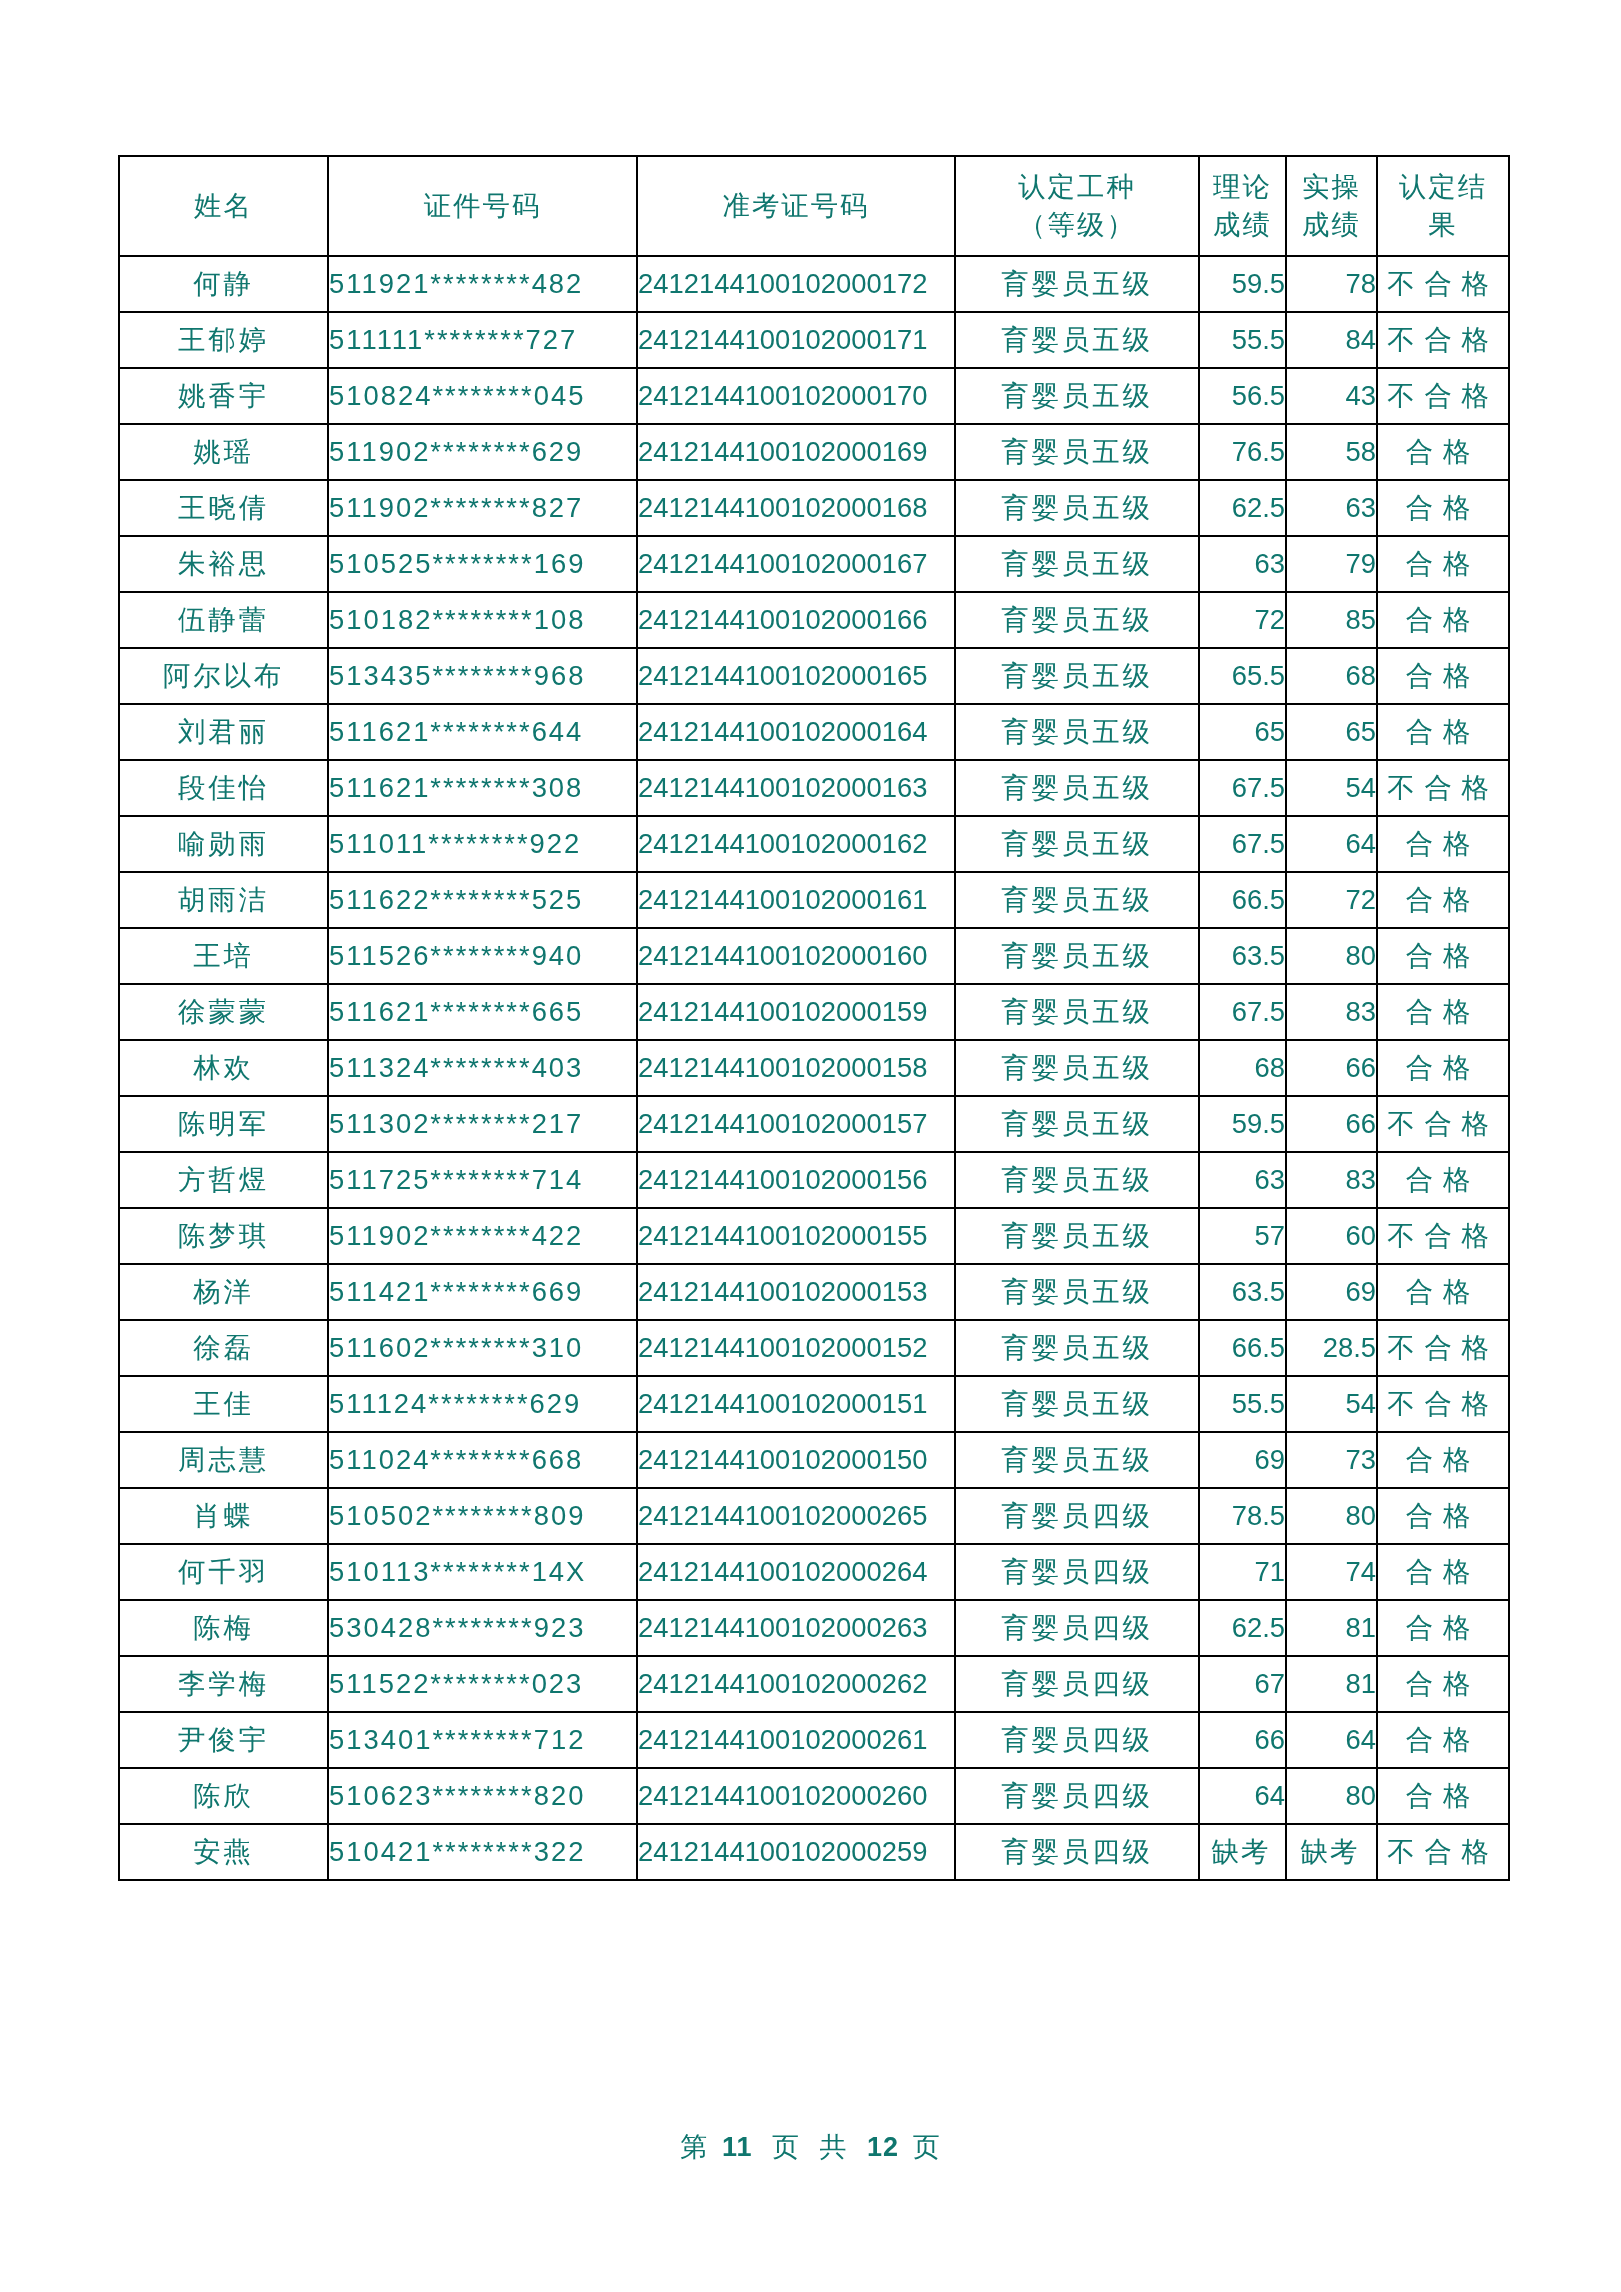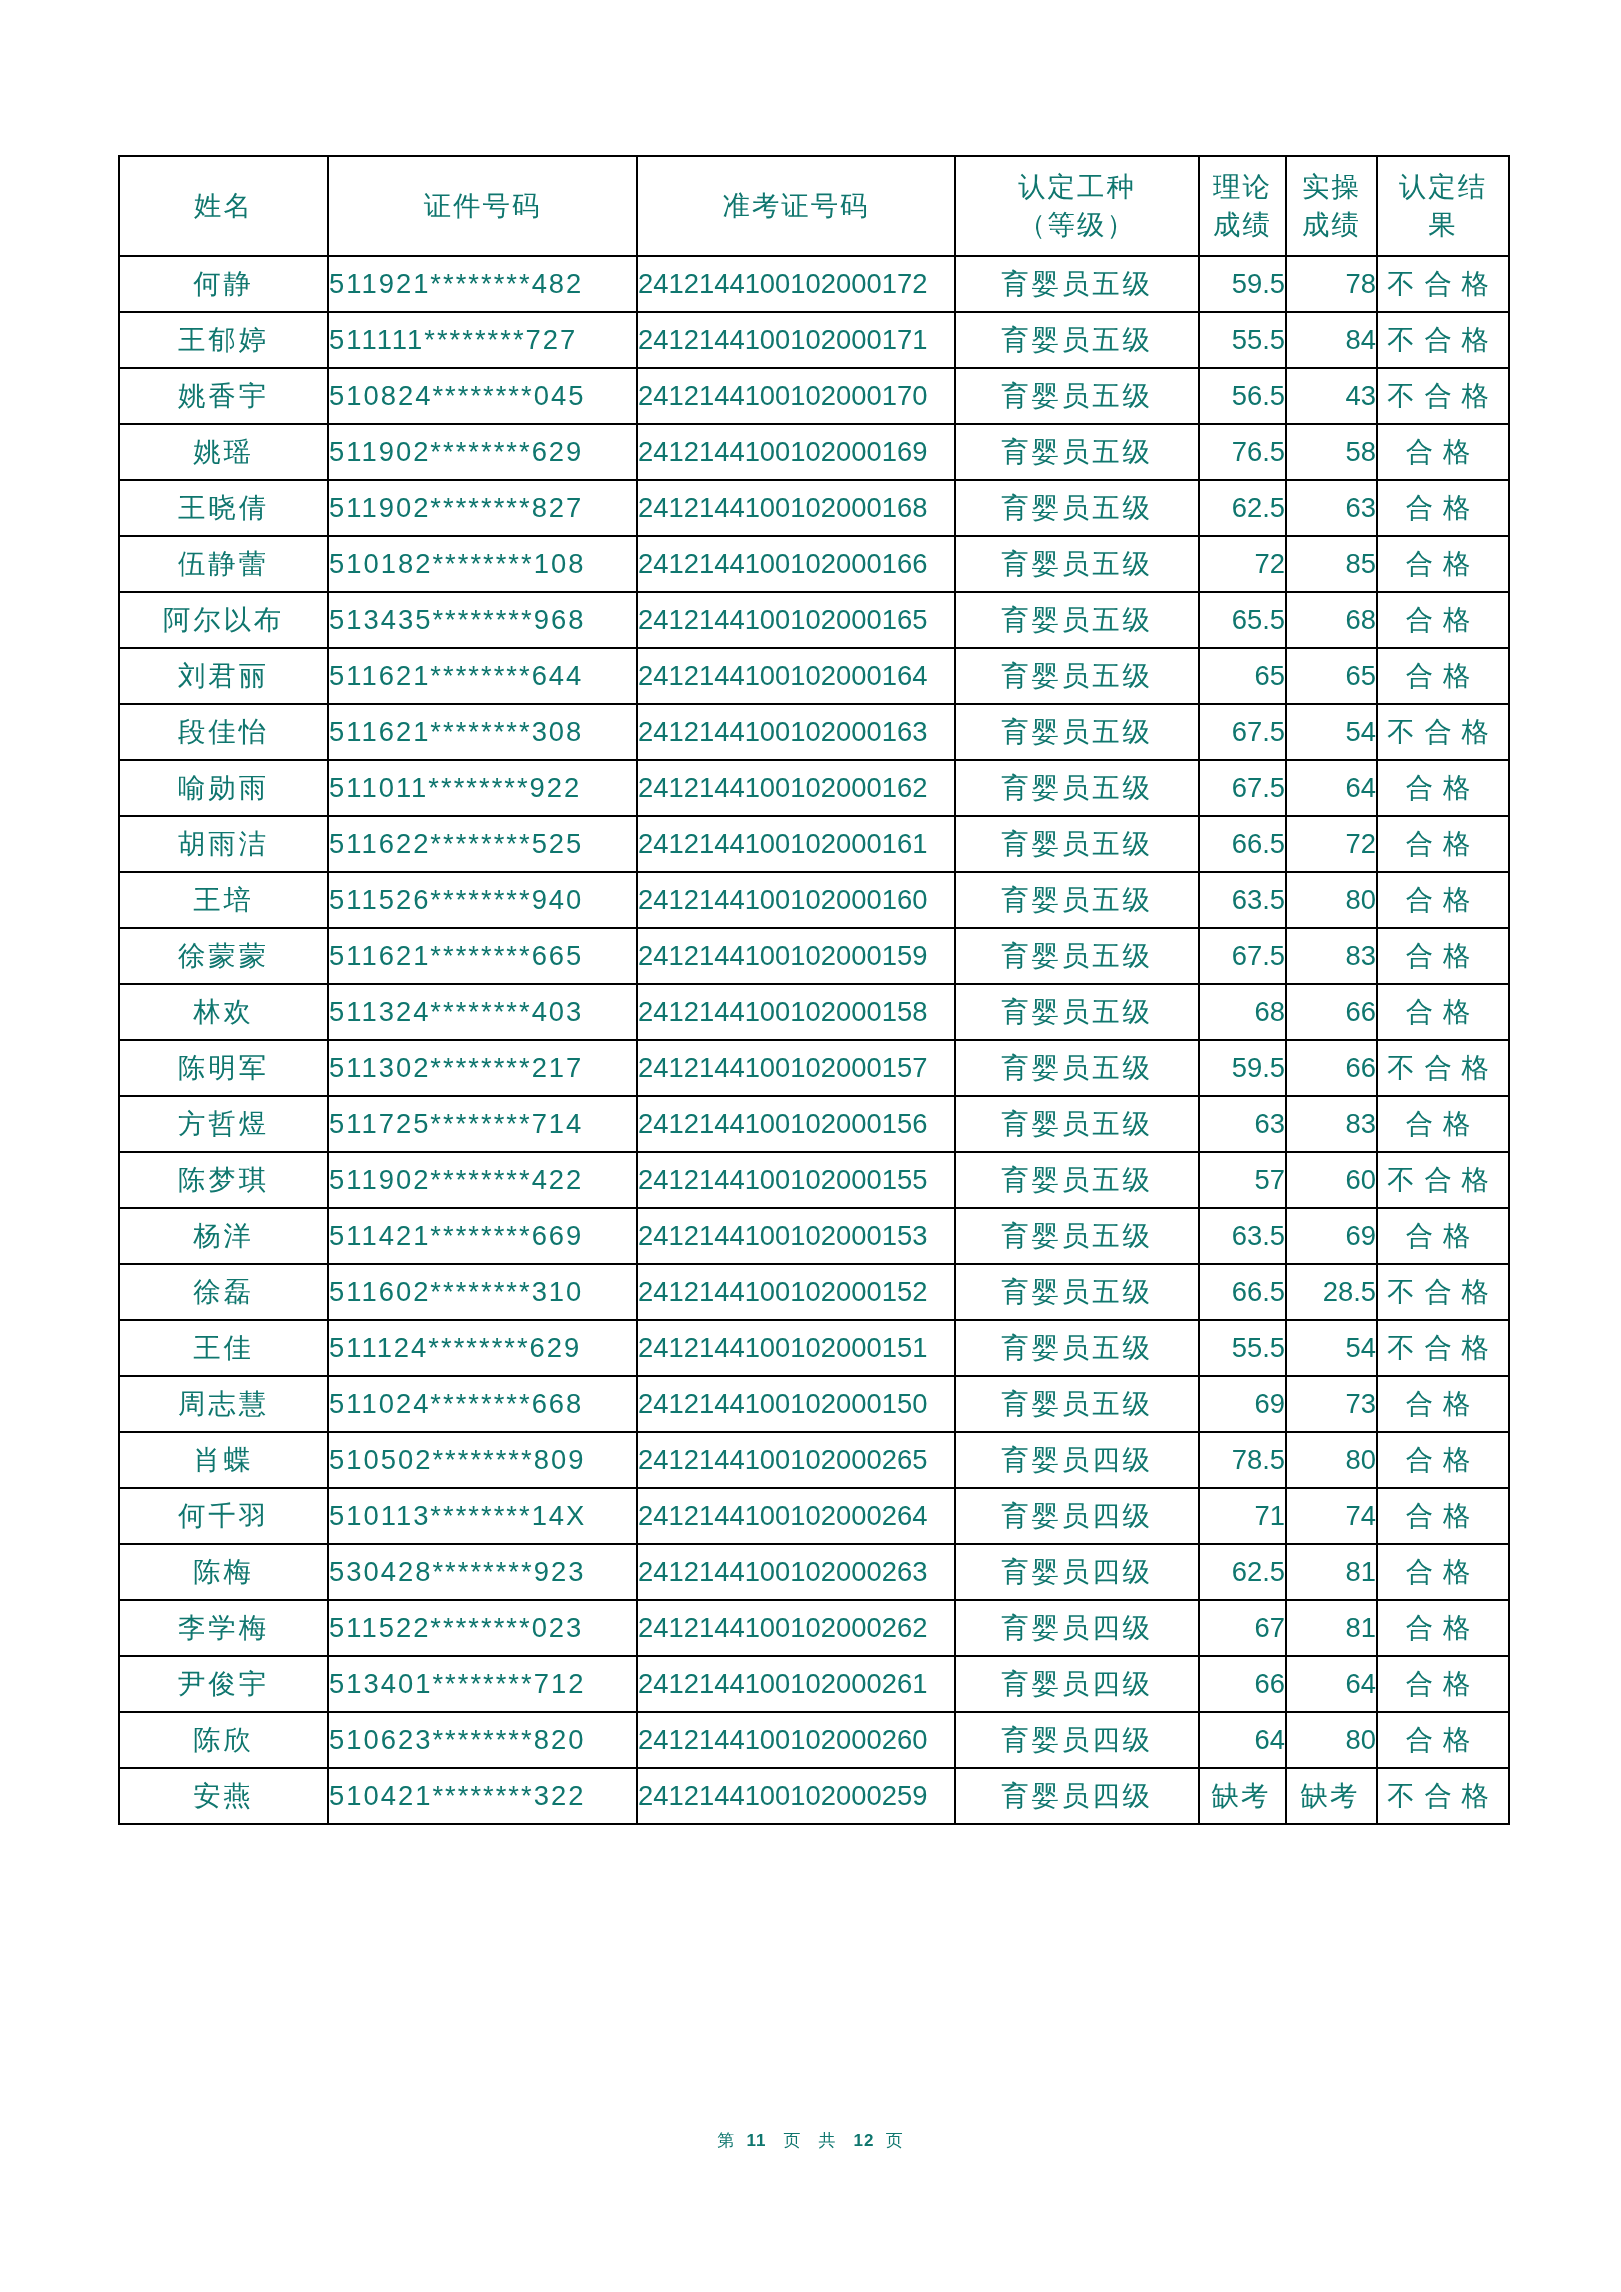--- a/index.html
+++ b/index.html
@@ -62,21 +62,21 @@
     font-family: "Liberation Serif", serif;
     letter-spacing: 2px;
   }
   td.col-result { text-align: center; letter-spacing: 9.8px; padding-left: 9.8px; }
   .page-footer {
     position: absolute;
     top: 2129px;
     left: 0;
     width: 100%;
     text-align: center;
-    font-size: 17px;
+    font-size: 27px;
     font-family: "Liberation Serif", serif;
     letter-spacing: 1px;
   }
   .page-footer .pagenum {
     font-family: "Liberation Sans", "DejaVu Sans", sans-serif;
     font-weight: 700;
     margin: 0 5.9px;
   }
   .page-footer .sep { margin: 0 5.9px; }
 </style>
@@ -150,20 +150,29 @@
         <tr>
           <td class="col-name cjk">王晓倩</td>
           <td class="col-id num">511902********827</td>
           <td class="col-ticket num">2412144100102000168</td>
           <td class="col-occupation cjk">育婴员五级</td>
           <td class="col-score num">62.5</td>
           <td class="col-score num">63</td>
           <td class="col-result cjk">合格</td>
         </tr>
         <tr>
+          <td class="col-name cjk">朱裕思</td>
+          <td class="col-id num">510525********169</td>
+          <td class="col-ticket num">2412144100102000167</td>
+          <td class="col-occupation cjk">育婴员五级</td>
+          <td class="col-score num">63</td>
+          <td class="col-score num">79</td>
+          <td class="col-result cjk">合格</td>
+        </tr>
+        <tr>
           <td class="col-name cjk">伍静蕾</td>
           <td class="col-id num">510182********108</td>
           <td class="col-ticket num">2412144100102000166</td>
           <td class="col-occupation cjk">育婴员五级</td>
           <td class="col-score num">72</td>
           <td class="col-score num">85</td>
           <td class="col-result cjk">合格</td>
         </tr>
         <tr>
           <td class="col-name cjk">阿尔以布</td>

